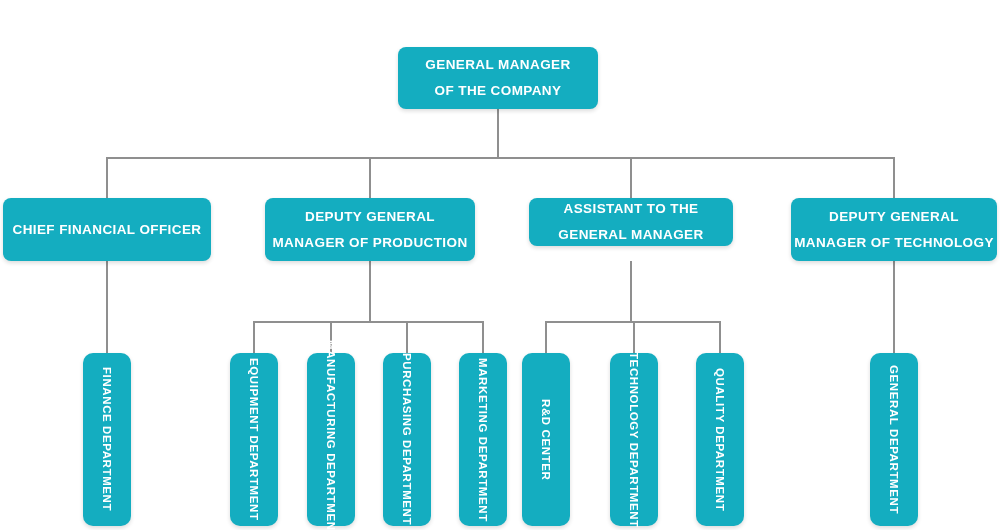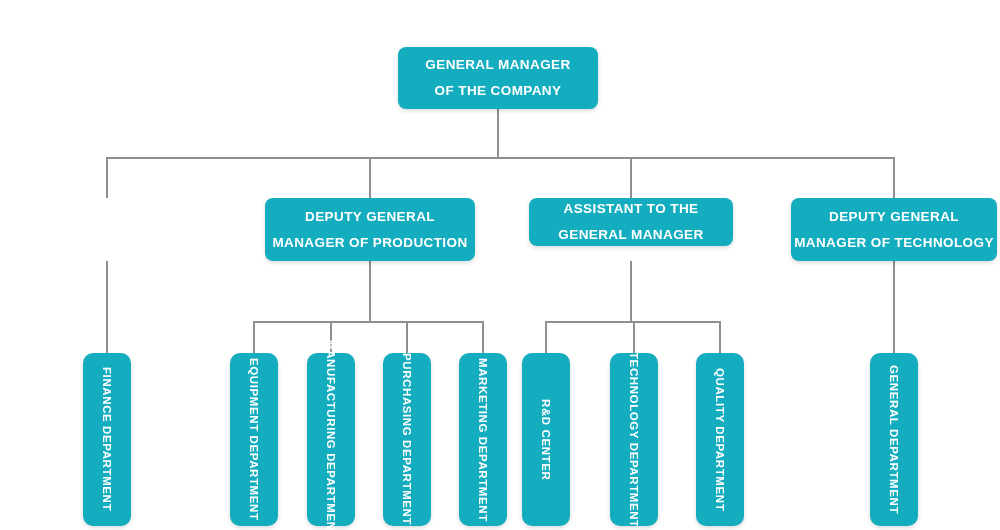--- a/index.html
+++ b/index.html
@@ -71,20 +71,23 @@
   <div class="line v" style="left:633px; top:293px; height:32px"></div>
   <div class="line v" style="left:719px; top:293px; height:32px"></div>
 
   <div class="line v" style="left:893px; top:233px; height:92px"></div>
 
   <div class="node h" style="left:398px; top:19px; width:200px; height:62px">
     <span class="lbl">GENERAL MANAGER
 OF THE COMPANY</span>
   </div>
 
+  <div class="node h" style="left:3px; top:170px; width:208px; height:63px">
+    <span class="lbl">CHIEF FINANCIAL OFFICER</span>
+  </div>
   <div class="node h" style="left:265px; top:170px; width:210px; height:63px">
     <span class="lbl">DEPUTY GENERAL
 MANAGER OF PRODUCTION</span>
   </div>
   <div class="node h" style="left:529px; top:170px; width:204px; height:48px">
     <span class="lbl">ASSISTANT TO THE
 GENERAL MANAGER</span>
   </div>
   <div class="node h" style="left:791px; top:170px; width:206px; height:63px">
     <span class="lbl">DEPUTY GENERAL

